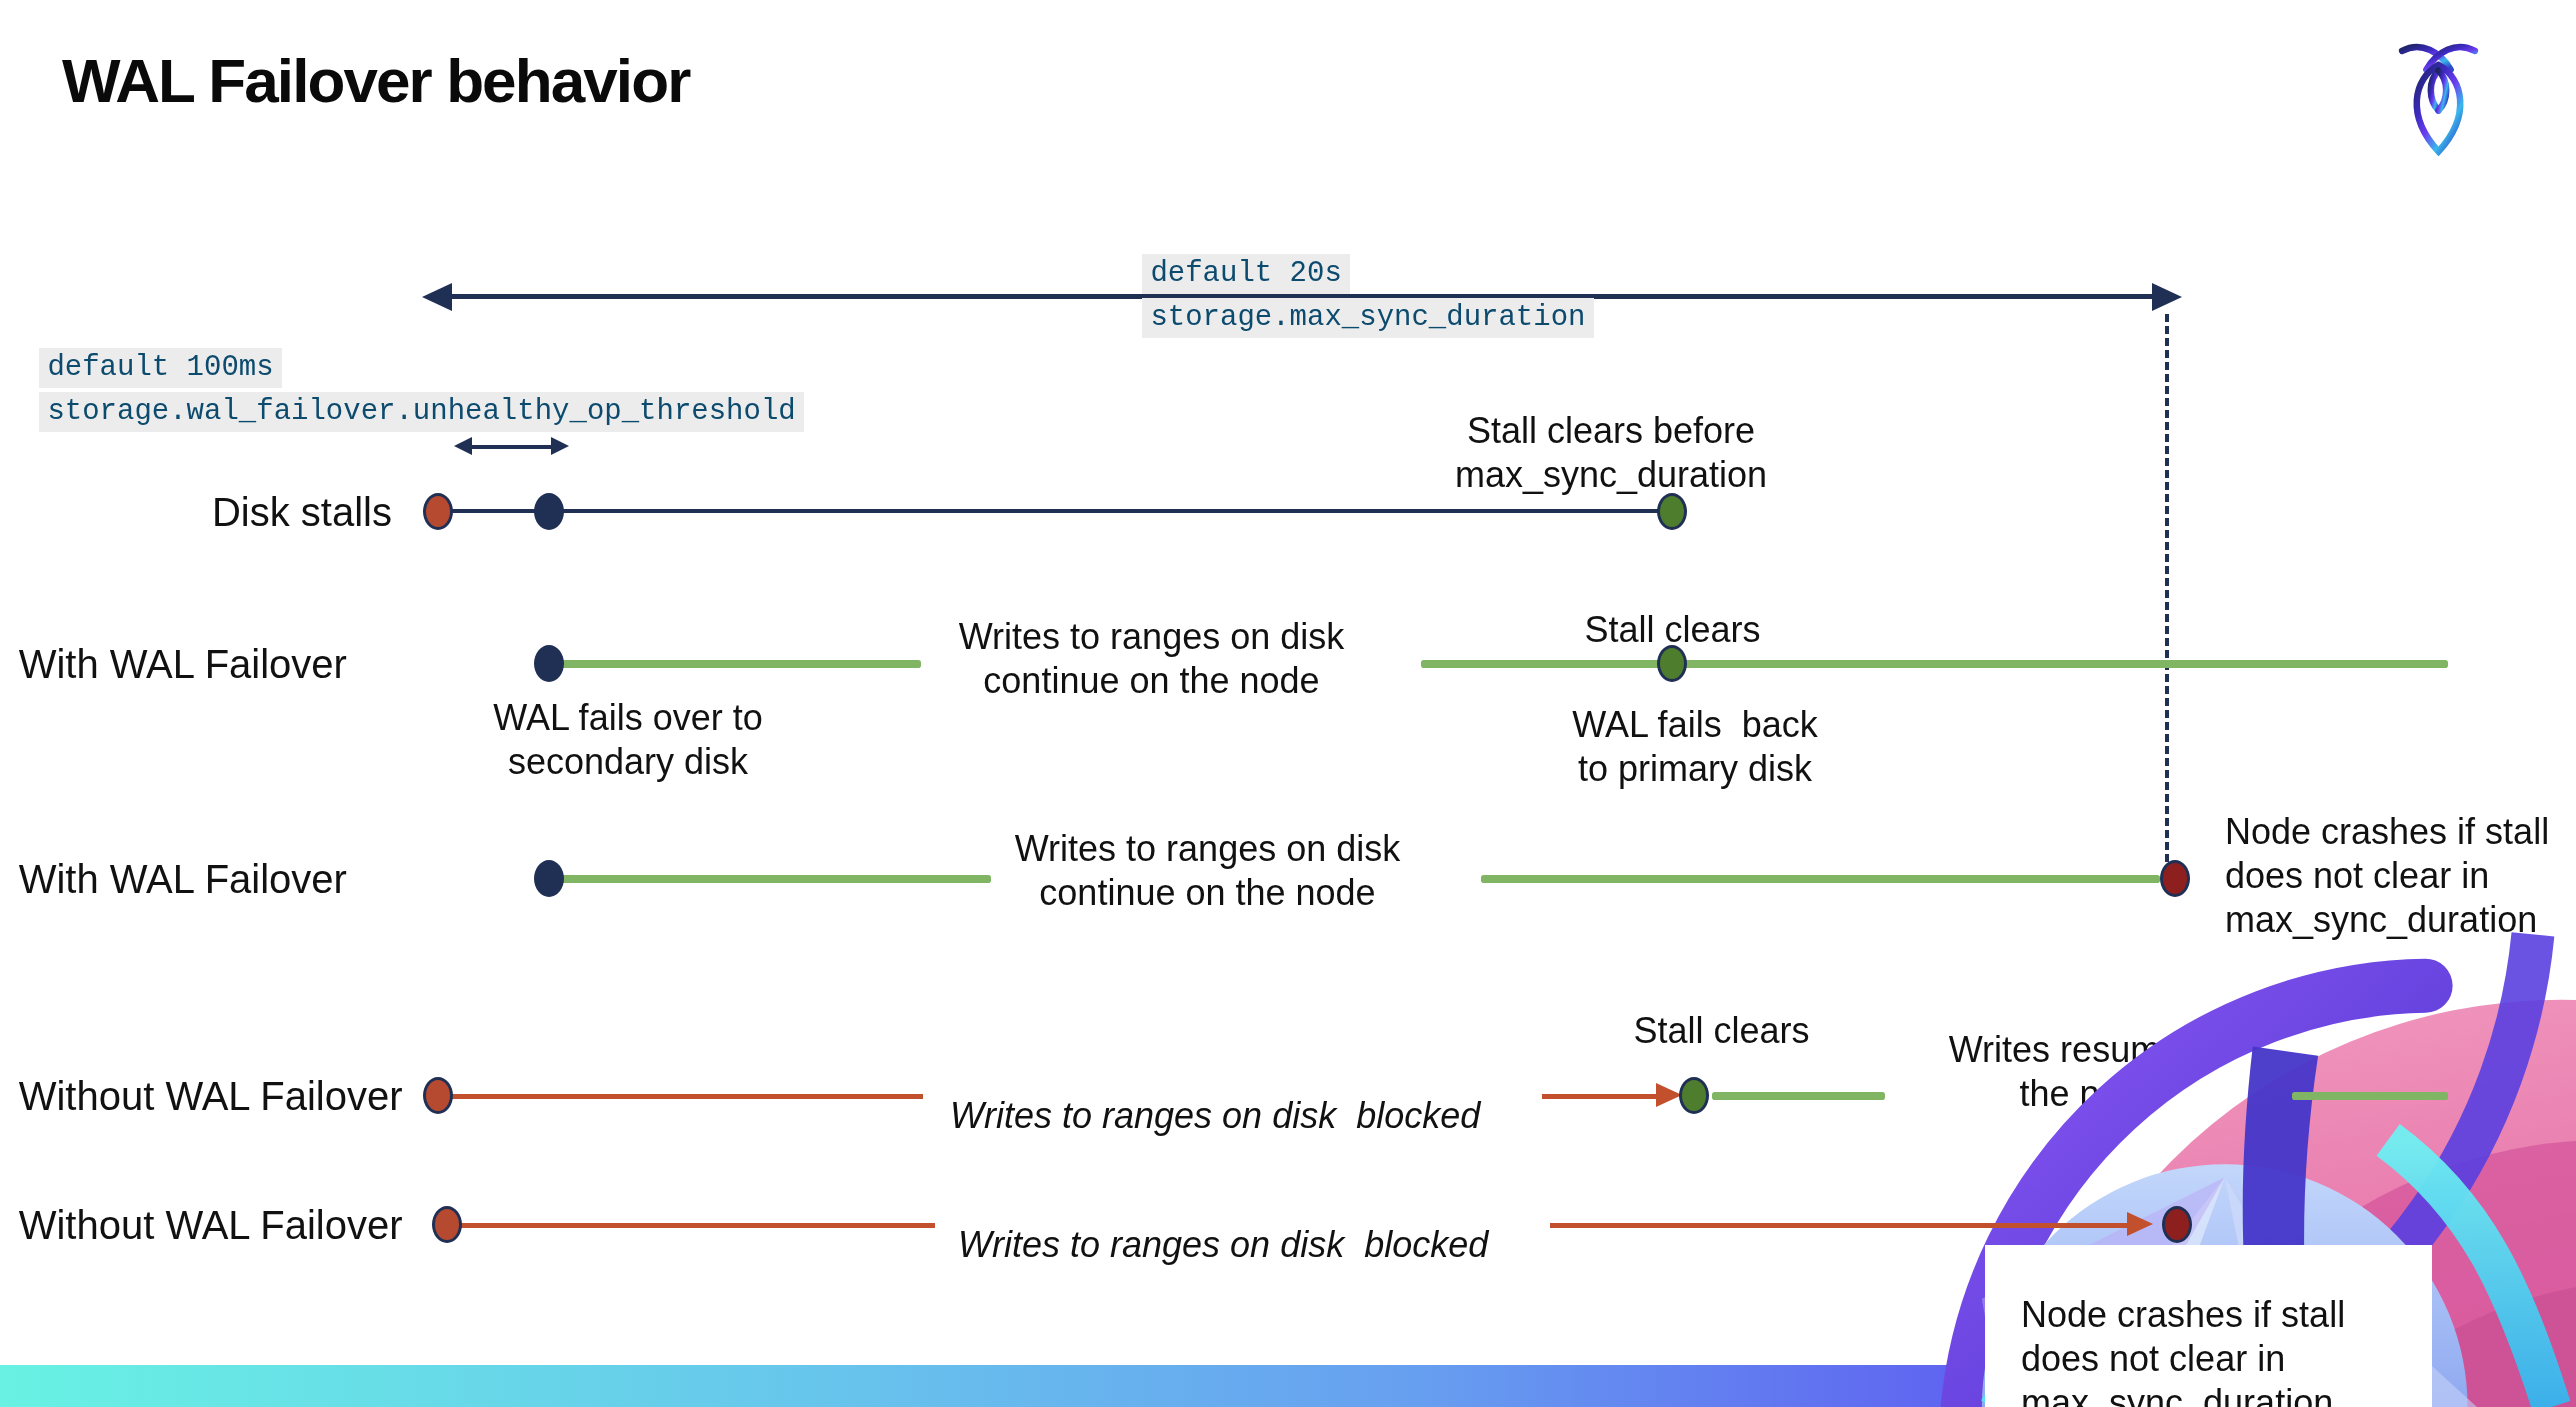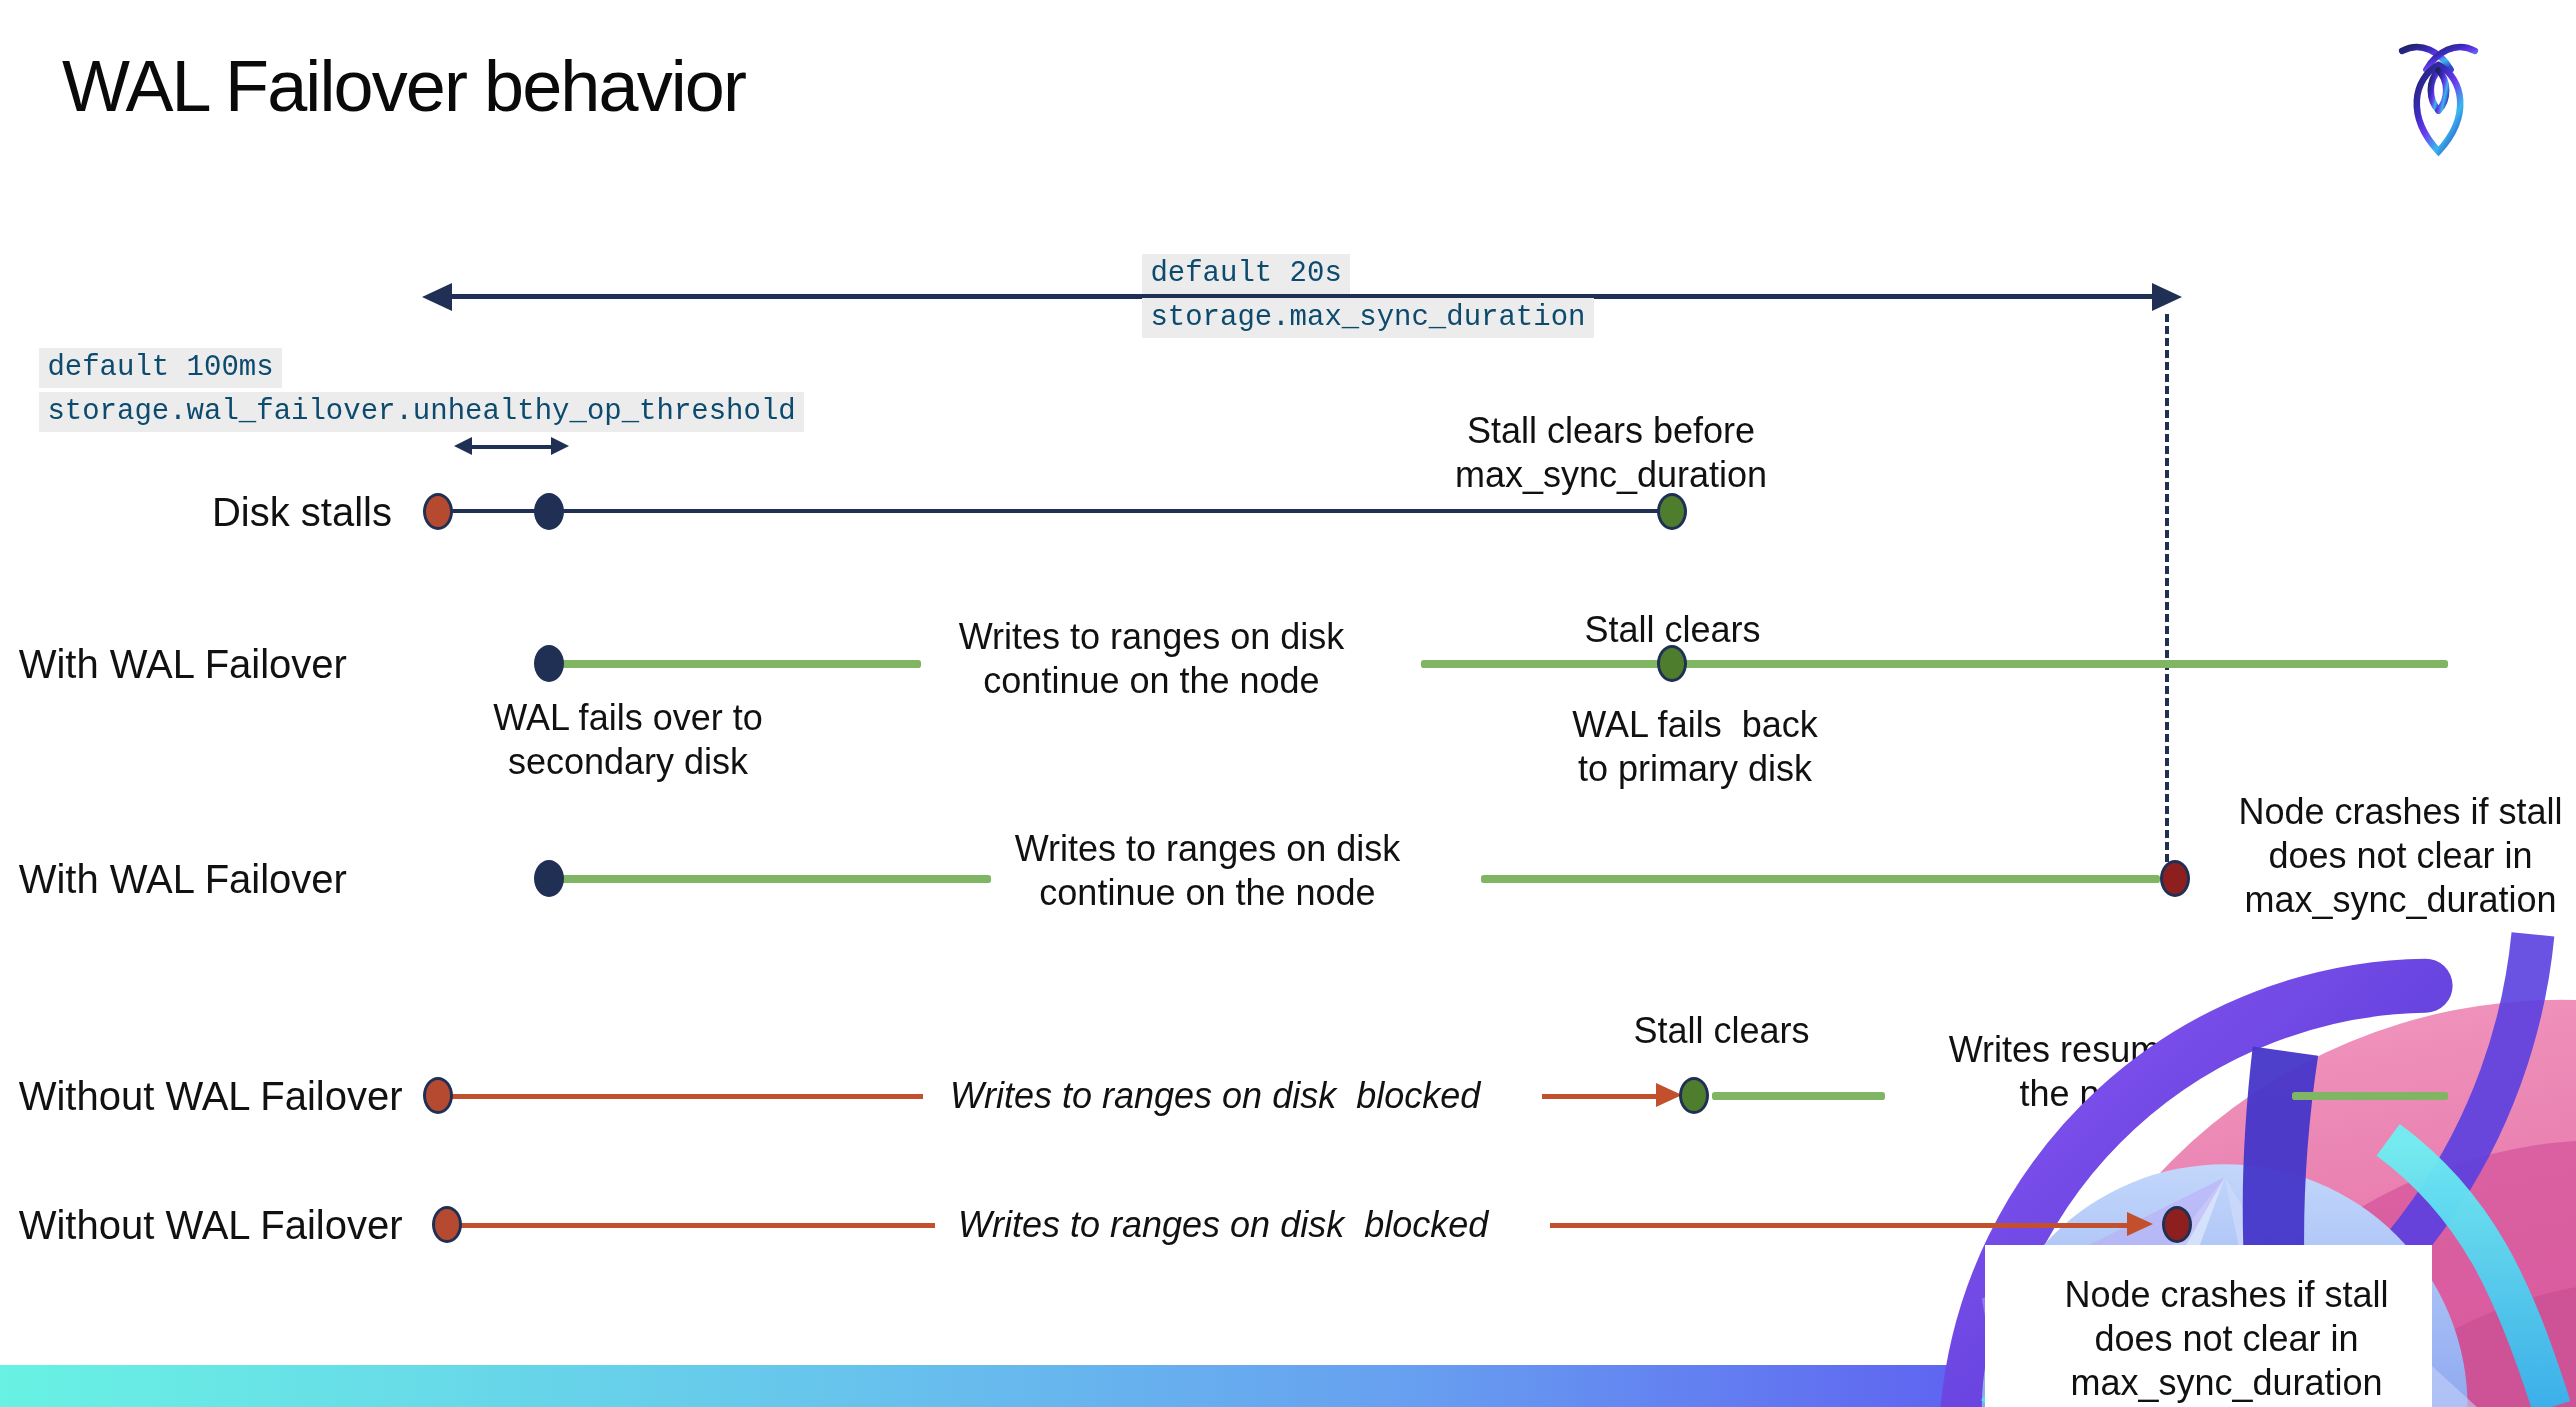--- a/index.html
+++ b/index.html
@@ -4,24 +4,24 @@
 <style>
   :root{
     --navy:#203055; --green-line:#7fb563; --green-dot:#4e7d2e;
     --red-line:#c2502d; --red-dot:#b54a31; --dark-red:#8e1f1f;
     --highlight:#ececec; --text:#111111;
   }
   html,body{margin:0;padding:0;background:#ffffff;}
   #canvas{position:relative;width:2576px;height:1408px;background:#fff;overflow:hidden;
           font-family:"Liberation Sans",sans-serif;color:var(--text);}
   .abs{position:absolute;}
-  .title{font-size:72px;font-weight:400;letter-spacing:-1.9px;color:#0a0a0a;white-space:nowrap;}
+  .title{font-size:62px;font-weight:700;letter-spacing:-1.9px;color:#0a0a0a;white-space:nowrap;}
   .row-label{font-size:40px;line-height:37px;white-space:nowrap;text-align:right;}
   .note{font-size:36px;line-height:44px;text-align:center;white-space:pre-wrap;}
-  .note-left{text-align:center;}
+  .note-left{text-align:left;margin-top:20px;}
   .note-nowrap{white-space:pre;font-style:italic;}
   .mono-tag{z-index:6;}
   .mono-tag span{display:table;font-family:"Liberation Mono",monospace;font-size:29px;line-height:36px;
                  background:var(--highlight);padding:1.9px 8.4px;margin-bottom:4.7px;color:#0c4a6e;white-space:pre;}
   .hline{position:absolute;}
   .navy-line{background:var(--navy);height:4.7px;}
   .green-line{background:var(--green-line);height:8.4px;border-radius:2.8px;}
   .red-line{background:var(--red-line);height:4.7px;}
   .dot{position:absolute;width:30px;height:37px;border:3.7px solid var(--navy);border-radius:50%;box-sizing:border-box;z-index:5;}
   .dot-red{background:var(--red-dot);}

